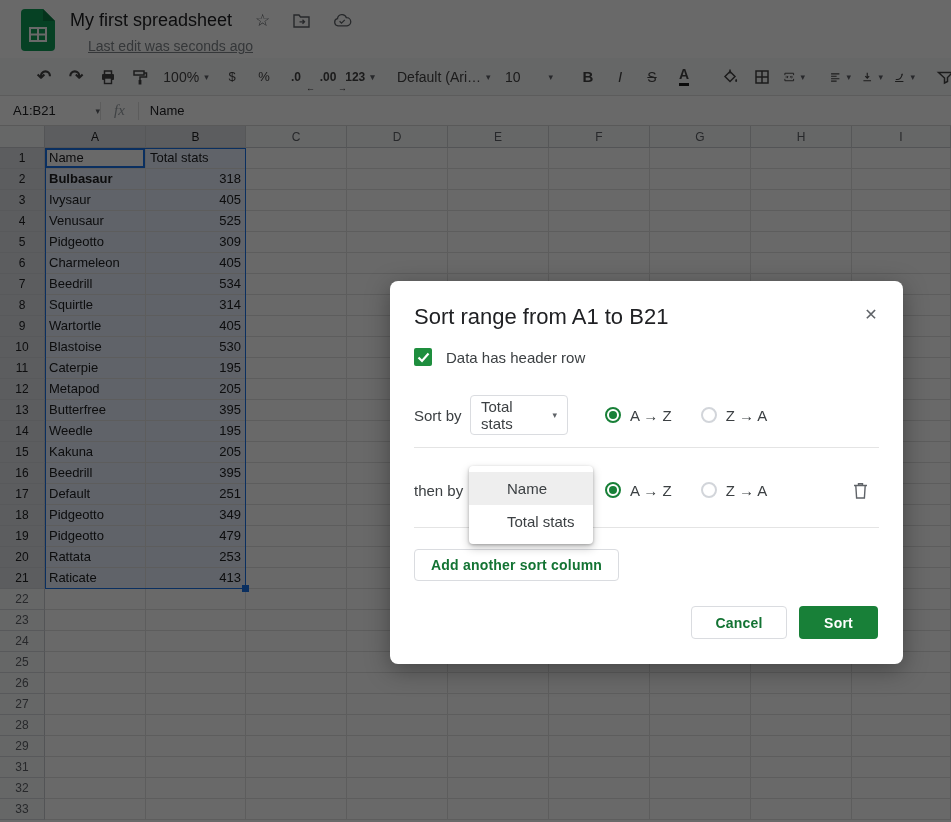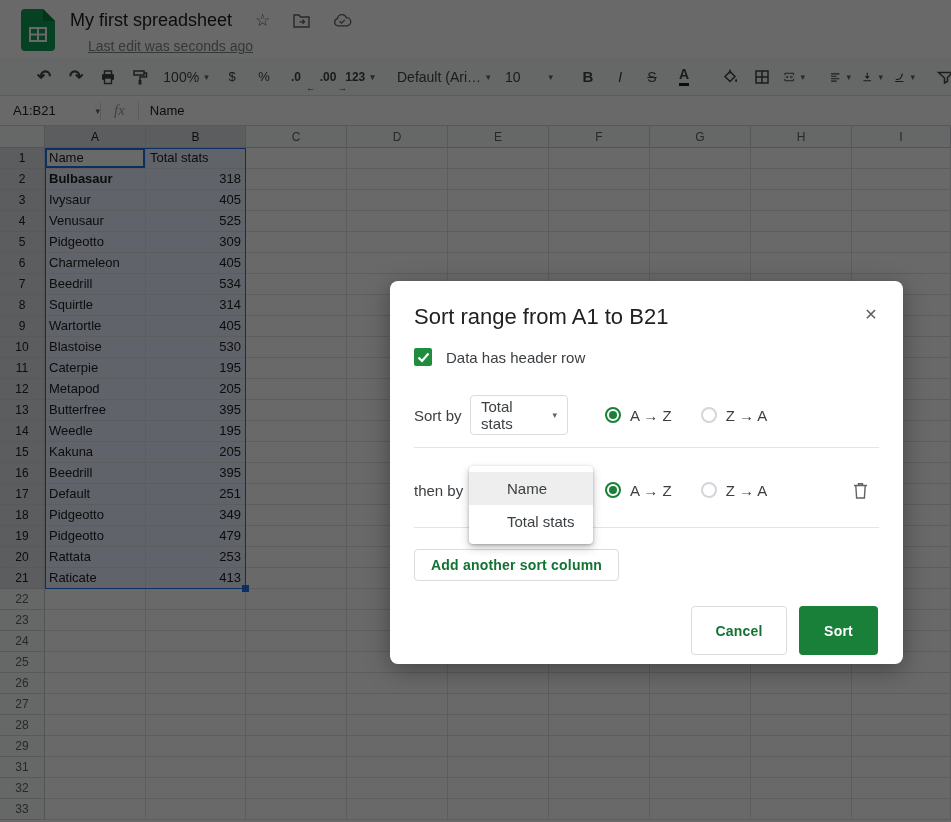--- a/index.html
+++ b/index.html
@@ -77,21 +77,21 @@
   .radio { width:16px; height:16px; border-radius:50%; border:2px solid #d2d5da; background:#fff; display:flex; align-items:center; justify-content:center; }
   .radio.on { border-color:#188038; }
   .radio.on i { width:8px; height:8px; border-radius:50%; background:#188038; display:block; }
   .radio-label { font-size:15px; color:#3c4043; margin-left:9px; }
   .radio-pair2 { margin-left:29px; }
   .trash { position:absolute; left:462px; top:200px; }
   .dlg-sep { position:absolute; left:24px; right:24px; height:1px; background:#e4e4e4; }
   .sep1 { top:166px; } .sep2 { top:246px; }
   .add-btn { position:absolute; left:24px; top:268px; height:32px; padding:0 16px; border:1px solid #dadce0; border-radius:4px; background:#fff; color:#137333; font-size:14px; font-weight:700; letter-spacing:0.2px; display:flex; align-items:center; }
   .dlg-footer { position:absolute; right:25px; top:325px; display:flex; gap:12px; }
-  .btn { height:49px; border-radius:4px; font-size:14px; font-weight:700; letter-spacing:0.2px; display:flex; align-items:center; justify-content:center;text-align:right; }
+  .btn { height:33px; border-radius:4px; font-size:14px; font-weight:700; letter-spacing:0.2px; display:flex; align-items:center; justify-content:center;text-align:right; }
   .btn-cancel { width:96px; border:1px solid #dadce0; background:#fff; color:#137333; }
   .btn-sort { width:79px; background:#188038; color:#fff; }
 
   
   .col-menu { position:absolute; left:469px; top:466px; width:124px; background:#fff; border-radius:4px; padding:6px 0; box-shadow:0 1px 3px rgba(0,0,0,0.25), 0 4px 10px rgba(0,0,0,0.22); z-index:30; }
   .col-menu .item { height:33px; line-height:33px; padding-left:38px; font-size:15px; color:#3c4043; white-space:nowrap; }
   .col-menu .item.hover { background:#eee; }
 </style>
 </head>
 <body>

